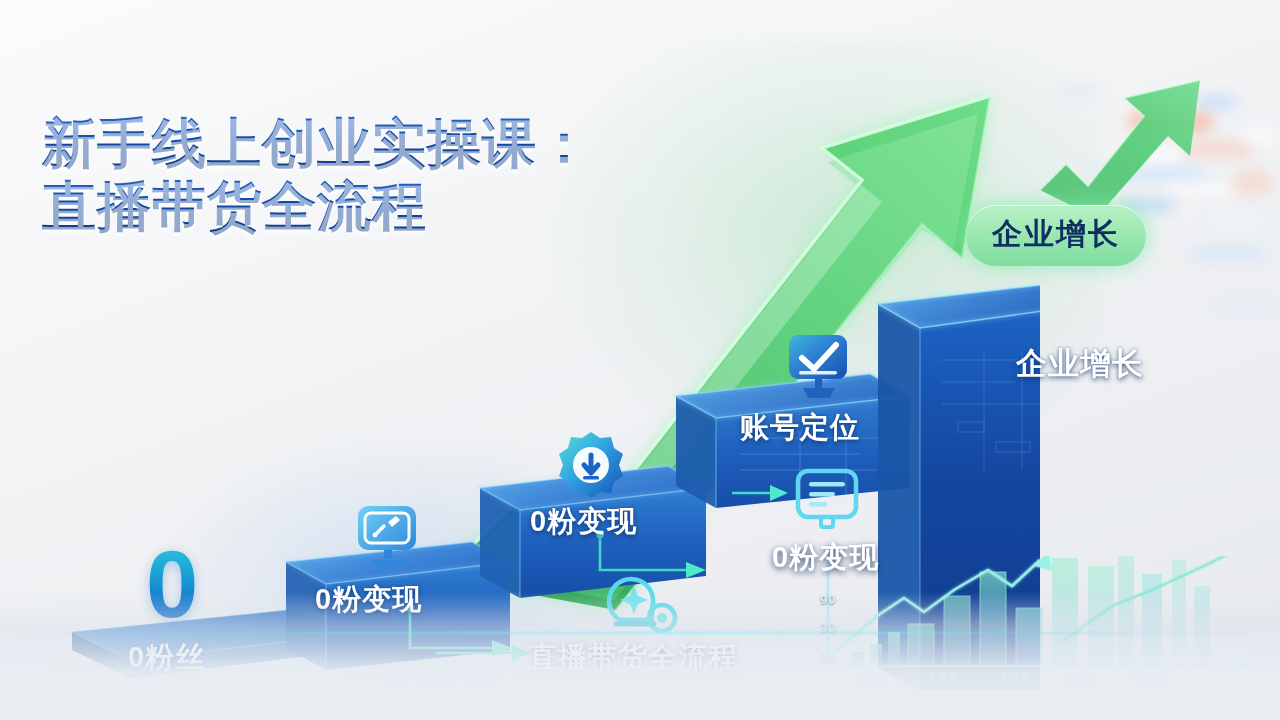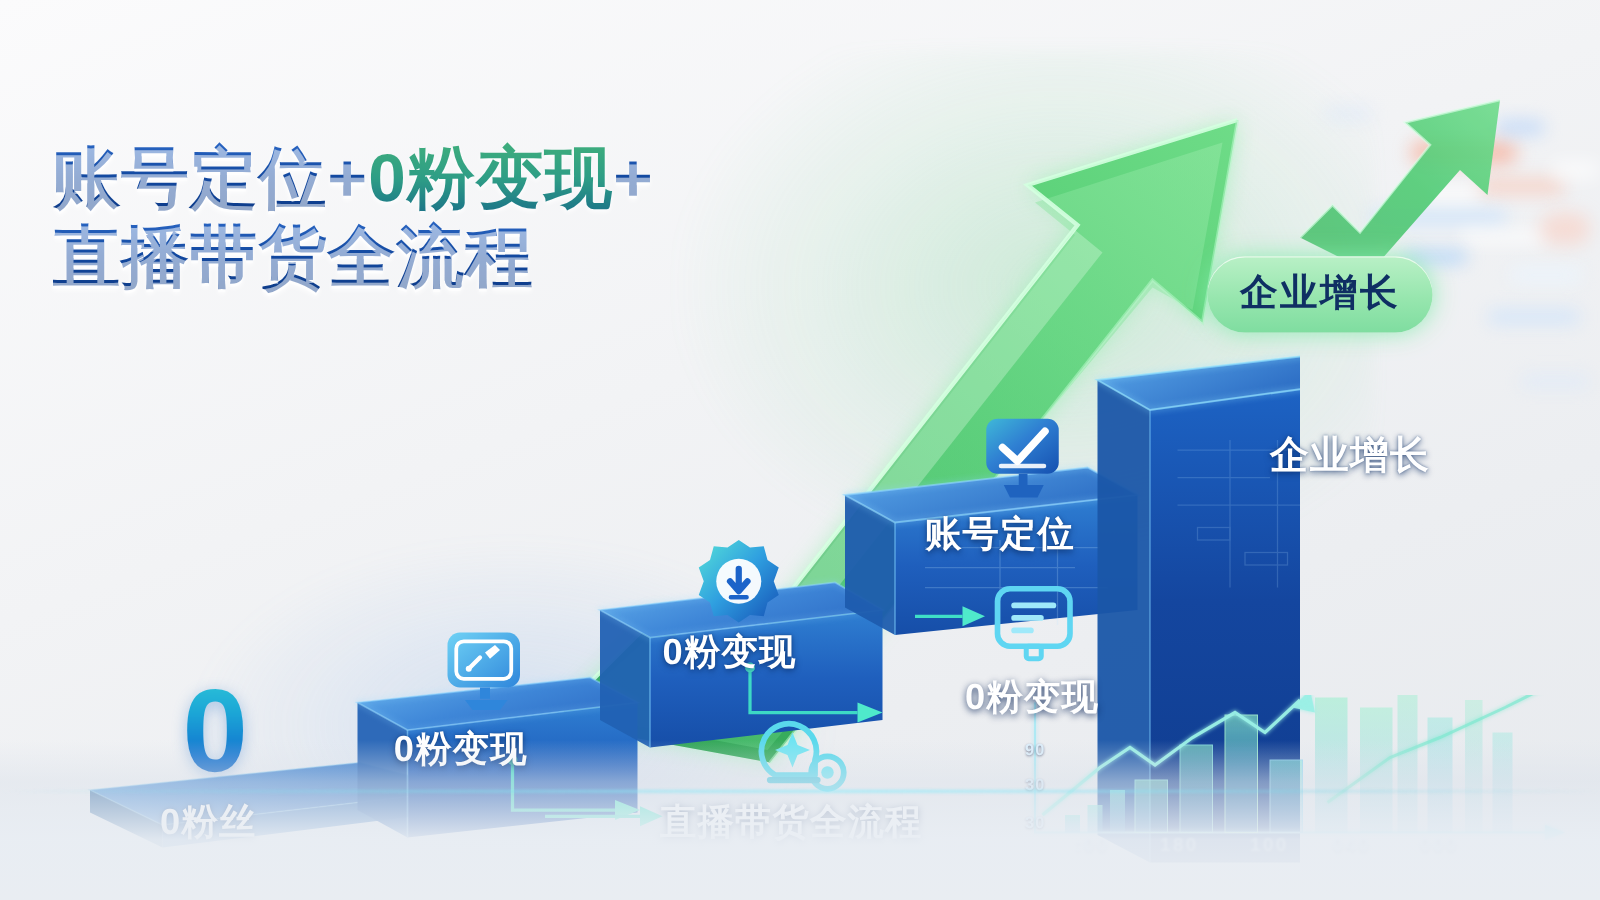--- a/index.html
+++ b/index.html
@@ -469,17 +469,17 @@
 
   <div id="lab-live">直播带货全流程</div>
   <div id="lab-0fen3">0粉变现</div>
 
   <div id="badge-ent">企业增长</div>
 
   <div class="floor"></div>
   <div class="floor-line"></div>
 
   <div id="title-block">
-    <div class="tline"><span class="t-blue">账号定位+</span><span class="t-green">0粉变现</span><span class="t-blue">+</span></div>
+    <div class="tline t-blue">新手线上创业实操课：</div>
     <div class="tline t-blue">直播带货全流程</div>
   </div>
 
 </div>
 
 </body></html>

